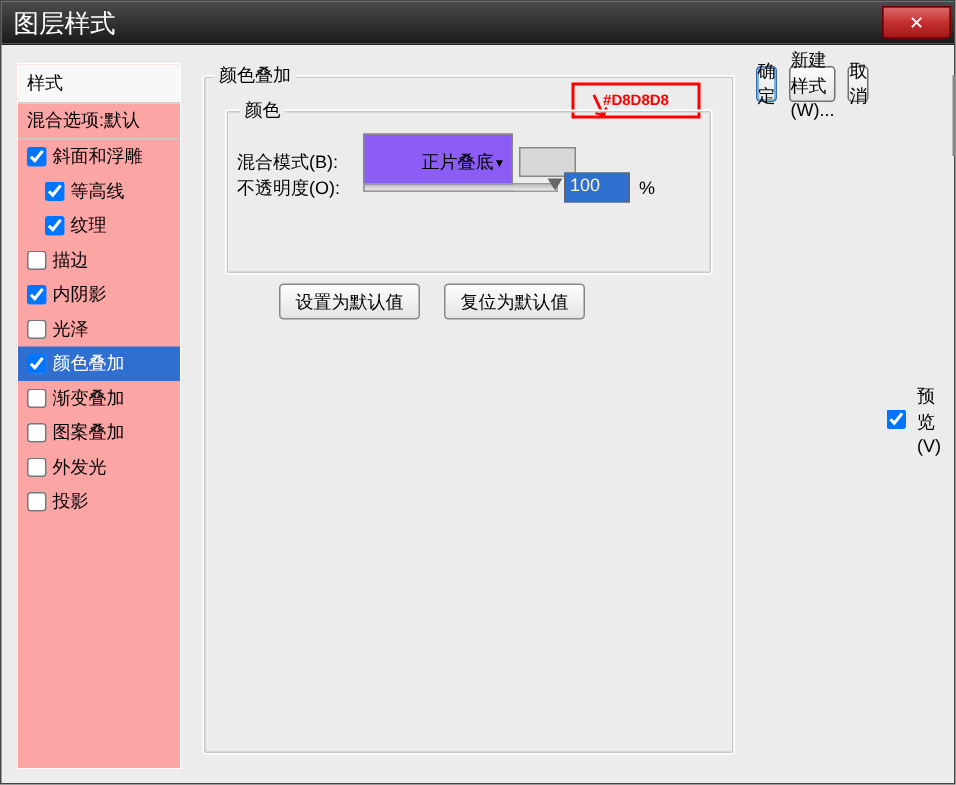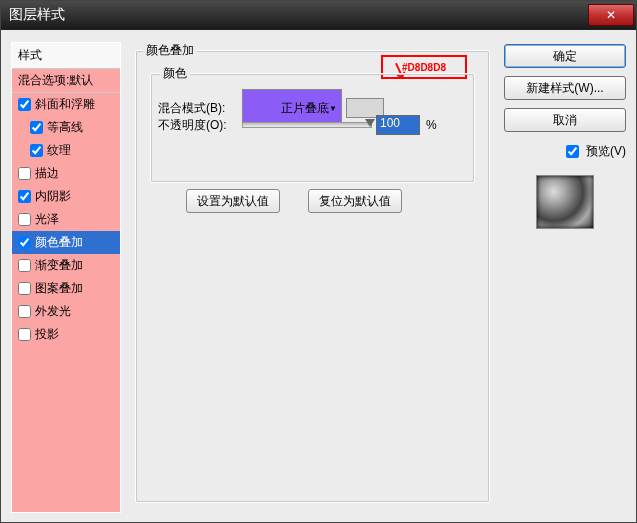--- a/index.html
+++ b/index.html
@@ -20,21 +20,21 @@
 .titlebar {
   height: 28px;
   background: linear-gradient(to bottom, #4a4a4a 0%, #333 50%, #1a1a1a 100%);
   color: #fff;
   display: flex;
   align-items: center;
   padding: 0 2px 0 8px;
   border-bottom: 1px solid #222;
   position: relative;
 }
-.titlebar-title { flex: 1; font-size: 14px; }
+.titlebar-title { flex: 1; font-size: 17px; }
 .close-btn {
   width: 44px;
   height: 20px;
   background: linear-gradient(to bottom, #d96a6a 0%, #c53030 50%, #a01818 100%);
   color: #fff;
   border: 1px solid #6b0000;
   border-radius: 0 0 3px 3px;
   display: flex;
   align-items: center;
   justify-content: center;
@@ -175,21 +175,21 @@
 .numbox.sel {
   background: #2f6fd0;
   color: #fef9c3;
 }
 .pct { margin-left: 2px; }
 .btnrow {
   position: absolute;
   left: 50px;
   top: 138px;
   display: flex;
-  gap: 28px;
+  gap: 16px;
 }
 .ps-btn {
   min-width: 92px;
   height: 22px;
   background: linear-gradient(to bottom,#fdfdfd,#e4e4e4);
   border: 1px solid #888;
   border-radius: 3px;
   font-size: 12px;
   cursor: pointer;
   display: flex;
@@ -216,21 +216,21 @@
   left: 254px;
   top: 6px;
   color: #ff0000;
   font-size: 22px;
   transform: rotate(20deg);
   pointer-events: none;
 }
 .right-panel {
   width: 122px;
   display: flex;
-  flex-direction: column;
+  flex-direction: row;
   gap: 8px;
   padding-top: 2px;
 }
 .right-btn {
   height: 22px;
   background: linear-gradient(to bottom,#fdfdfd,#e4e4e4);
   border: 1px solid #707070;
   border-radius: 3px;
   font-size: 12px;
   cursor: pointer;

